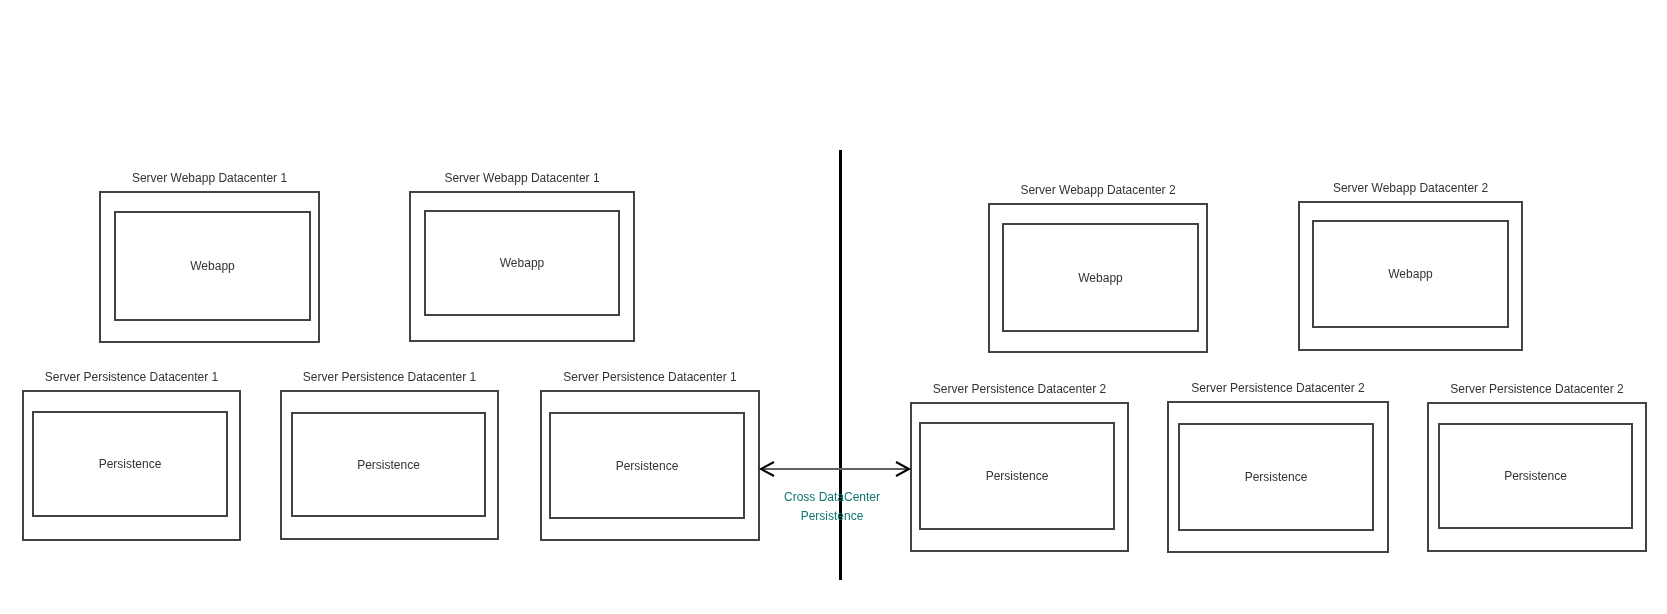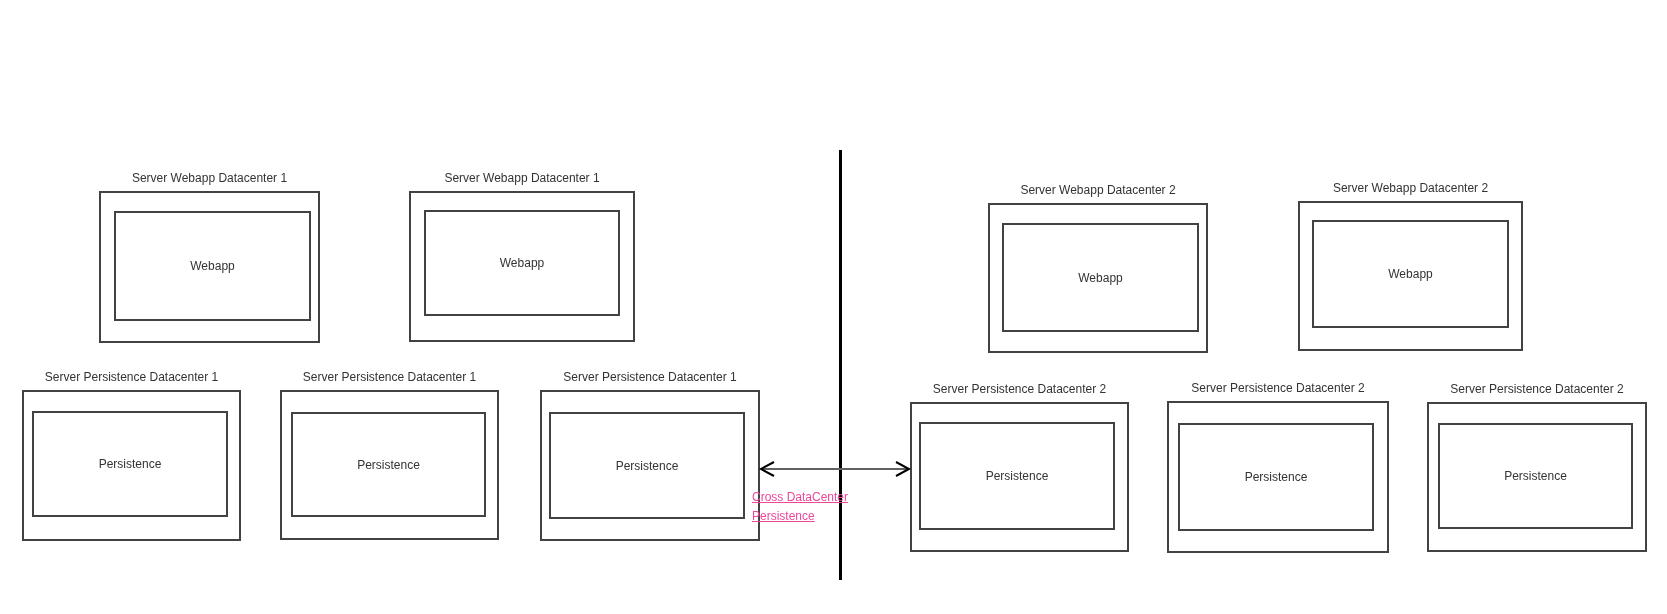--- a/index.html
+++ b/index.html
@@ -49,24 +49,24 @@
   }
   .arrow-svg{
     position:absolute;
     left:755px;top:455px;
     width:160px;height:30px;
   }
   .arrow-label{
     position:absolute;
     left:752px;top:488px;
     width:160px;
+    text-align:center;
     font-size:12px;
     line-height:19px;
-    color:#ec4899;
-    text-decoration:underline;
+    color:#0f766e;
   }
   .arrow-label span{display:block;}
 </style>
 </head>
 <body>
 
 <div class="canvas">
 
   <div class="divider"></div>
 

